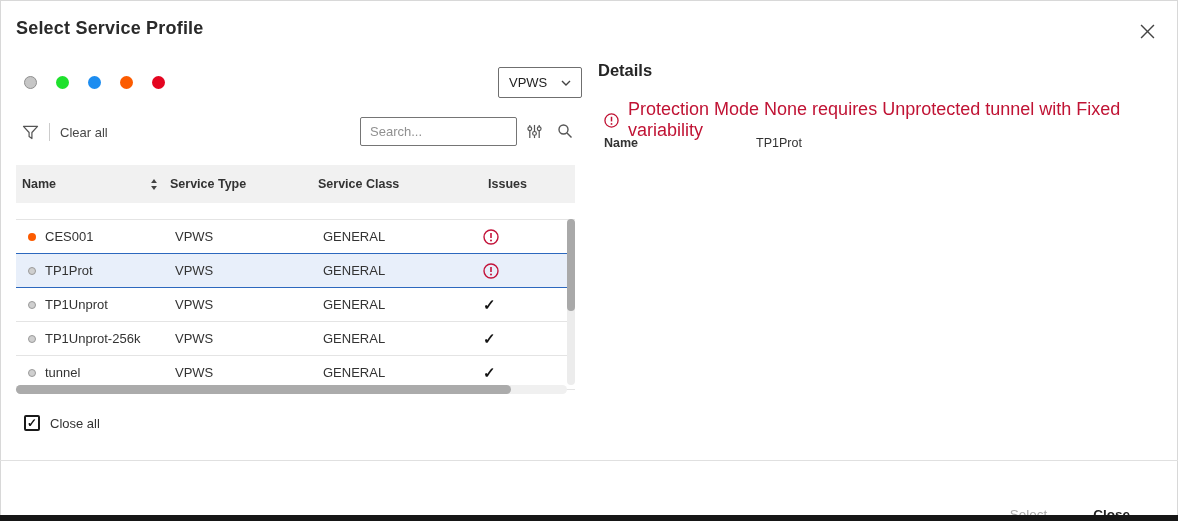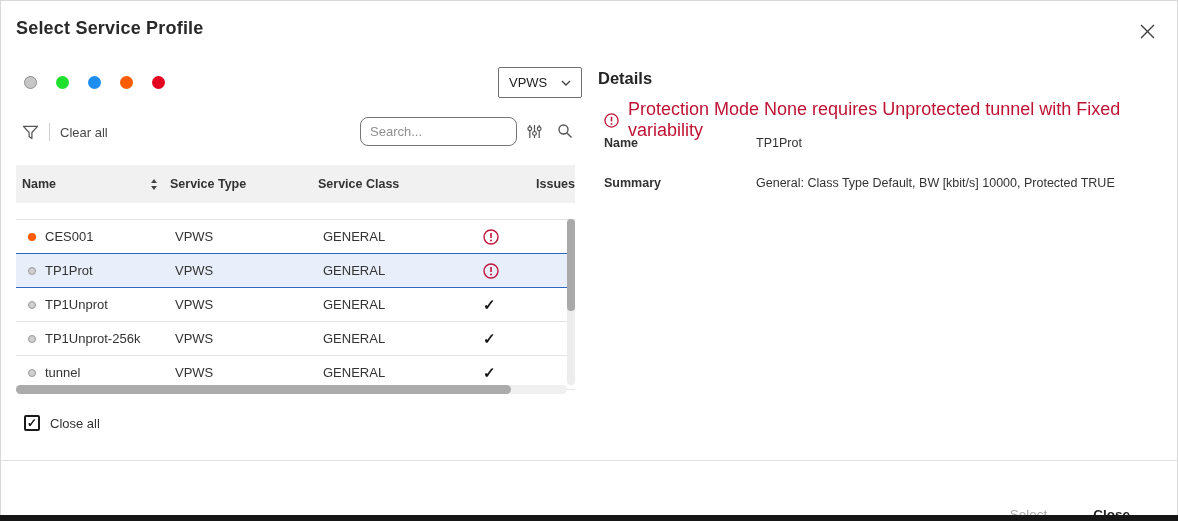--- a/index.html
+++ b/index.html
@@ -13,30 +13,30 @@
   .ldot{width:13px;height:13px;border-radius:50%;box-sizing:border-box;cursor:pointer;}
 
   .type-select{position:absolute;left:498px;top:67px;width:84px;height:31px;border:1px solid #6f6f6f;border-radius:2px;
     box-sizing:border-box;display:flex;align-items:center;justify-content:space-between;padding:0 10px;font-size:13px;color:#222;cursor:pointer;background:#fff;}
 
   .filter-bar{position:absolute;left:22px;top:118px;height:28px;display:flex;align-items:center;gap:10px;}
   .vdivider{width:1px;height:18px;background:#ccc;}
   .clear-all{font-size:13px;color:#484848;cursor:pointer;}
 
   .search-input{position:absolute;left:360px;top:117px;width:157px;height:29px;box-sizing:border-box;
-    border:1px solid #757575;border-radius:8px;padding:0 9px;font-size:13px;color:#333;font-family:inherit;outline:none;}
+    border:1px solid #757575;border-radius:2px;padding:0 9px;font-size:13px;color:#333;font-family:inherit;outline:none;}
   .search-input::placeholder{color:#909090;}
   .sliders-icon{position:absolute;left:527px;top:124px;cursor:pointer;}
   .search-icon{position:absolute;left:557px;top:123px;cursor:pointer;}
 
   .table{position:absolute;left:16px;top:165px;width:559px;}
   .thead{height:38px;background:#f1f1f1;display:grid;grid-template-columns:154px 148px 154px 1fr;align-items:center;
     font-size:12.5px;font-weight:700;color:#333;}
   .th1{display:flex;align-items:center;justify-content:space-between;padding-left:6px;padding-right:12px;}
-  .th4{padding-left:16px;text-align:right;}
+  .th4{padding-left:16px;}
   .tbody{margin-top:16px;}
   .trow{height:33px;display:grid;grid-template-columns:154px 148px 154px 1fr;align-items:center;
     border-bottom:1px solid #e4e4e4;font-size:13px;color:#333;cursor:pointer;background:#fff;}
   .trow:first-child{border-top:1px solid #e4e4e4;}
   .trow.selected{background:#e8effa;border-top:1px solid #2c68be;border-bottom:1px solid #2c68be;margin-top:-1px;}
   .cell-name{display:flex;align-items:center;gap:9px;padding-left:12px;}
   .dot{width:8px;height:8px;border-radius:50%;box-sizing:border-box;flex:0 0 auto;}
   .cell-mid{padding-left:5px;}
   .cell-issues{padding-left:11px;display:flex;align-items:center;}
   .cell-issues .err,.cell-issues .ok{display:none;align-items:center;}
@@ -47,21 +47,21 @@
   .vscroll{position:absolute;left:567px;top:219px;width:8px;height:166px;background:#ececec;border-radius:4px;cursor:pointer;}
   .vthumb{position:absolute;top:0;left:0;width:8px;height:92px;background:#a9a9a9;border-radius:4px;}
   .hscroll{position:absolute;left:16px;top:385px;width:551px;height:9px;background:#f0f0f0;border-radius:5px;cursor:pointer;}
   .hthumb{position:absolute;top:0;left:0;width:495px;height:9px;background:#ababab;border-radius:5px;}
 
   .show-all{position:absolute;left:24px;top:415px;display:flex;align-items:center;gap:10px;font-size:13px;color:#333;cursor:pointer;}
   .checkbox{width:16px;height:16px;border:2px solid #1a1a1a;border-radius:2px;box-sizing:border-box;display:flex;align-items:center;justify-content:center;background:#fff;}
   .checkbox .mark{display:none;font-size:12px;font-weight:700;color:#111;line-height:1;}
   .checkbox.checked .mark{display:block;}
 
-  .details-heading{position:absolute;left:598px;top:69px;font-size:16.5px;font-weight:700;color:#252525;}
+  .details-heading{position:absolute;left:598px;top:61px;font-size:16.5px;font-weight:700;color:#252525;}
   .warning{position:absolute;left:604px;top:99px;display:flex;align-items:center;gap:9px;color:#c01334;font-size:18px;}
   .fields{position:absolute;left:604px;top:136px;display:flex;flex-direction:column;gap:26px;width:560px;}
   .frow{display:flex;align-items:flex-start;font-size:12.5px;}
   .flabel{width:152px;flex:0 0 152px;font-weight:700;color:#333;}
   .fvalue{color:#333;}
 
   .footer-divider{position:absolute;left:0;top:460px;width:100%;height:1px;background:#e0e0e0;}
   .footer-buttons{position:absolute;top:481px;right:48px;display:flex;gap:46px;align-items:center;margin-top:26px;}
   .btn{background:none;border:none;font-family:inherit;font-size:13.5px;cursor:pointer;padding:0;}
   .btn-select{color:#ababab;font-weight:400;}
@@ -257,24 +257,20 @@
         </svg>
     </span>
     <span>Protection Mode None requires Unprotected tunnel with Fixed variability</span>
   </div>
 
   <div class="fields">
     <div class="frow">
       <span class="flabel">Name</span>
       <span class="fvalue">TP1Prot</span>
     </div>
-    <div class="frow">
-      <span class="flabel">Summary</span>
-      <span class="fvalue">General: Class Type Default, BW [kbit/s] 10000, Protected TRUE</span>
-    </div>
   </div>
 
   <div class="footer-divider"></div>
   <div class="footer-buttons">
     <button class="btn btn-select">Select</button>
     <button class="btn btn-close">Close</button>
   </div>
 
   <div class="bottom-bar"></div>
 </div>

